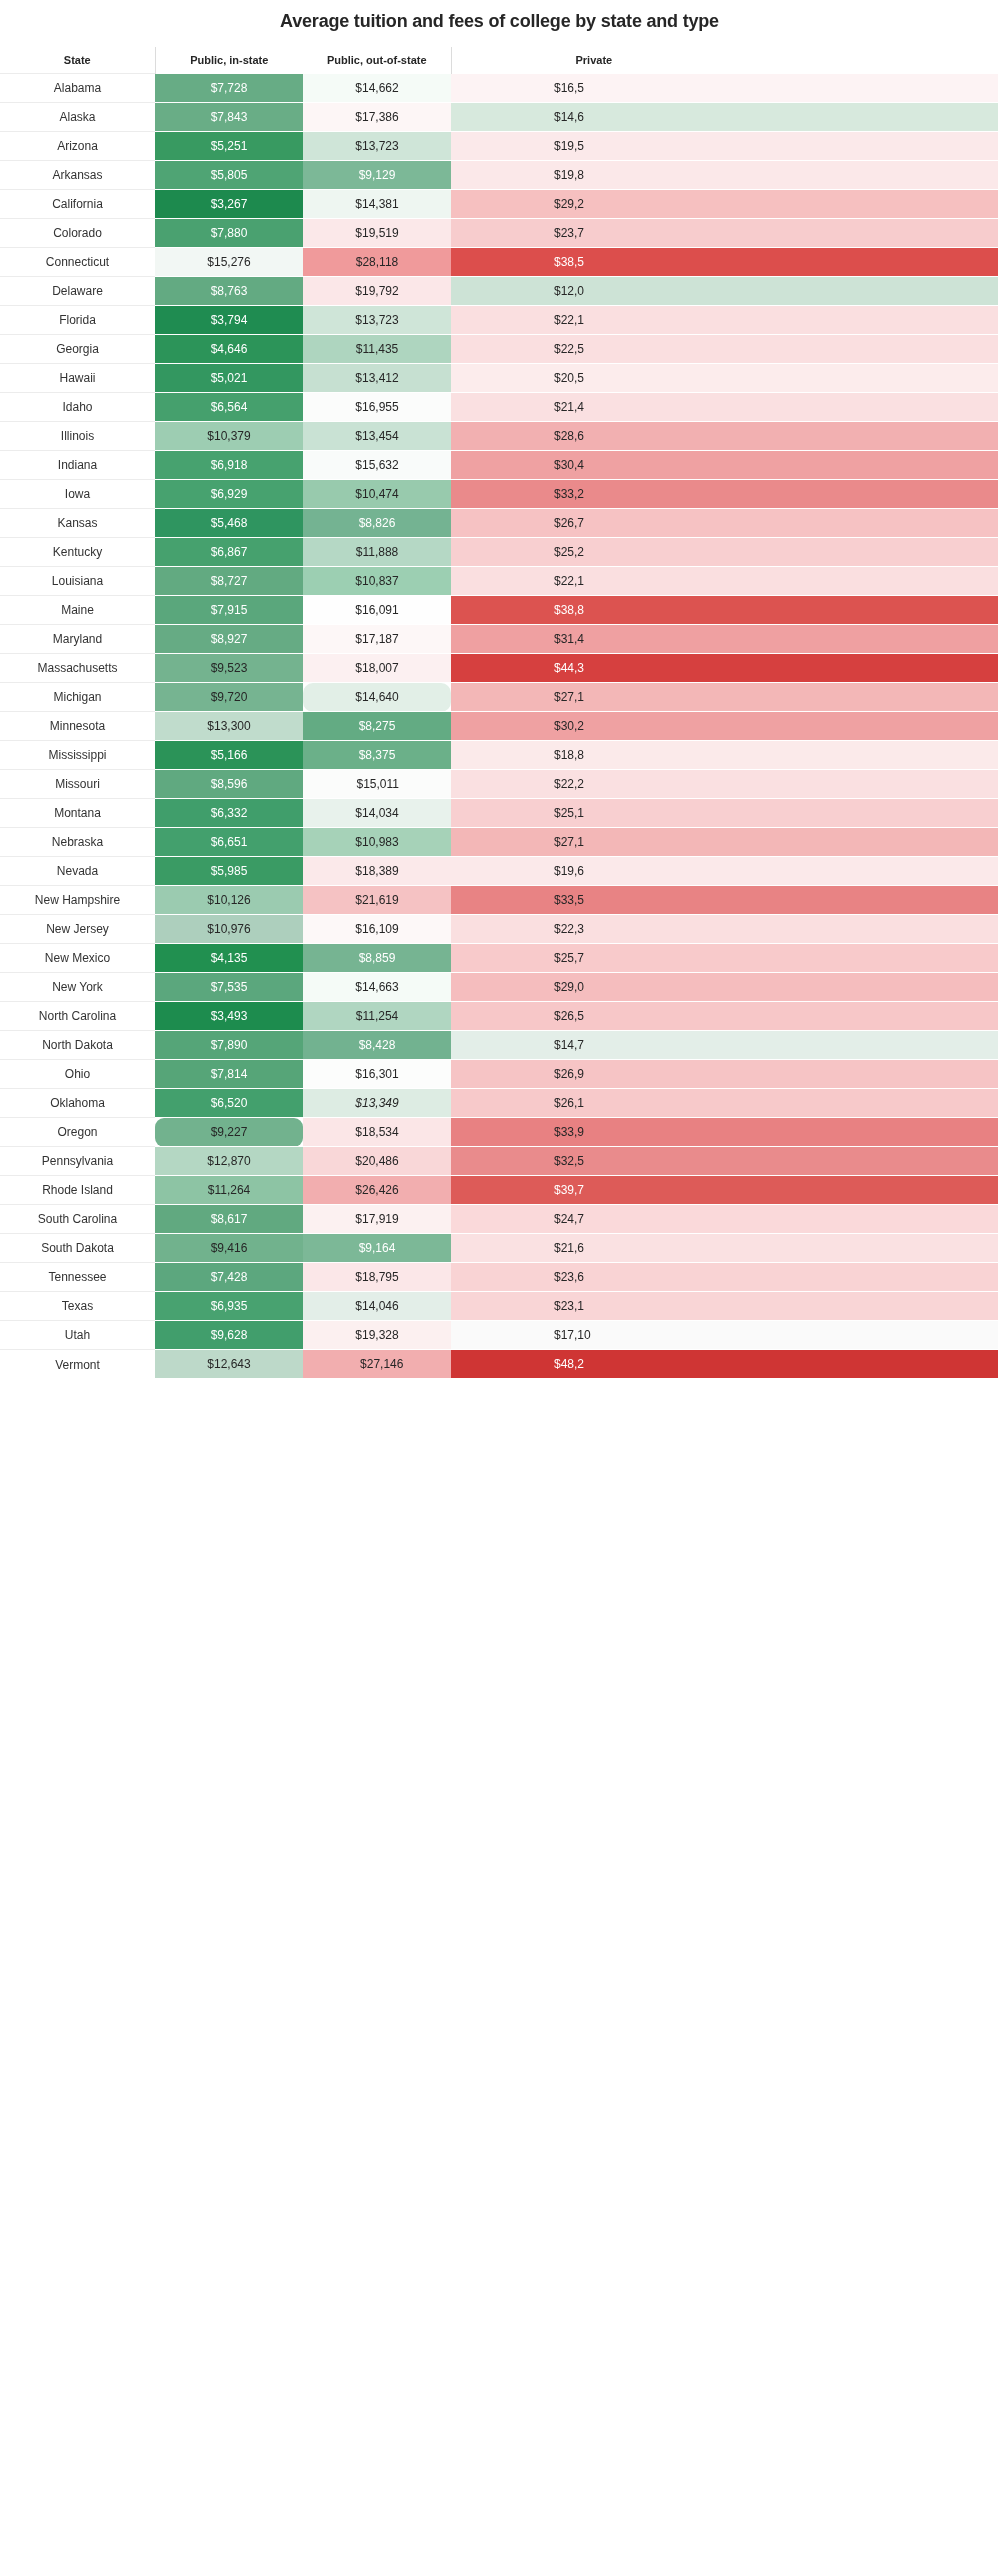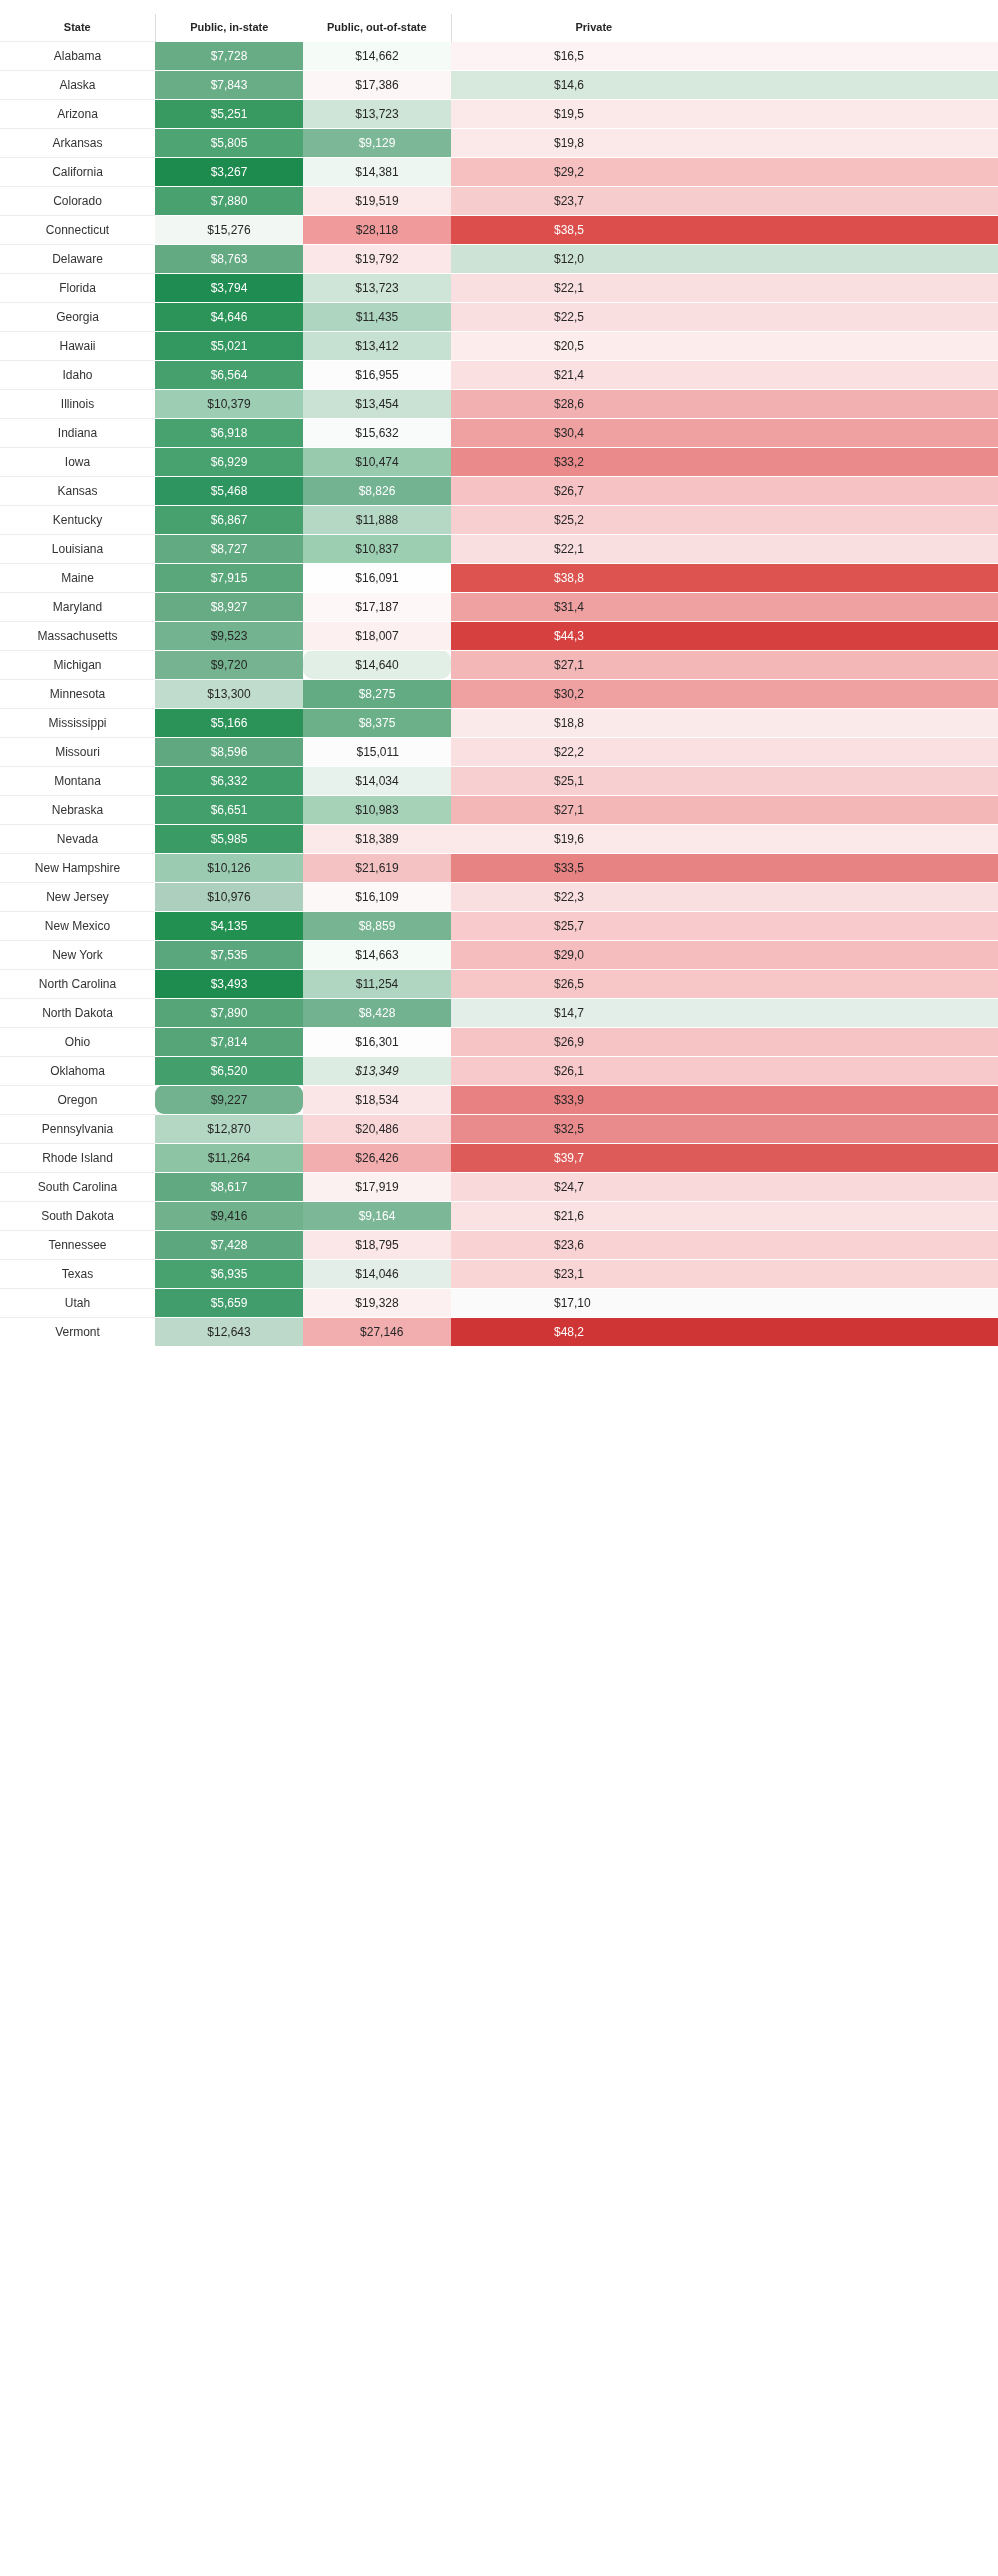--- a/index.html
+++ b/index.html
@@ -78,20 +78,21 @@
   td.num, td.priv {
     border-top: 1.3px solid #ffffff;
     border-bottom: 1.3px solid #ffffff;
   }
 </style>
 </head>
 <body>
 
 <div id="page">
 
+  <div class="title">Average tuition and fees of college by state and type</div>
 
   <table class="heatmap">
     <colgroup>
       <col class="c-state">
         <col class="c-pin">
         <col class="c-pout">
         <col class="c-priv">
     </colgroup>
     <thead>
       <tr>
@@ -355,21 +356,21 @@
           <td class="priv" style="background-color: rgb(249, 211, 212); color: rgb(38, 38, 38);">$23,6</td>
         </tr>
         <tr>
           <td class="state-cell">Texas</td>
           <td class="num" style="background-color: rgb(72, 162, 112); color: rgb(255, 255, 255);">$6,935</td>
           <td class="num" style="background-color: rgb(227, 238, 232); color: rgb(38, 38, 38);">$14,046</td>
           <td class="priv" style="background-color: rgb(249, 213, 214); color: rgb(38, 38, 38);">$23,1</td>
         </tr>
         <tr>
           <td class="state-cell">Utah</td>
-          <td class="num" style="background-color: rgb(65, 158, 108); color: rgb(255, 255, 255);">$5,659</td>
+          <td class="num" style="background-color: rgb(65, 158, 108); color: rgb(255, 255, 255);">$9,628</td>
           <td class="num" style="background-color: rgb(252, 240, 240); color: rgb(38, 38, 38);">$19,328</td>
           <td class="priv" style="background-color: rgb(250, 250, 250); color: rgb(38, 38, 38);">$17,10</td>
         </tr>
         <tr>
           <td class="state-cell">Vermont</td>
           <td class="num" style="background-color: rgb(189, 217, 201); color: rgb(38, 38, 38);">$12,643</td>
           <td class="num" style="background-color: rgb(242, 174, 175); color: rgb(38, 38, 38); padding-left: 20px;">$27,146</td>
           <td class="priv" style="background-color: rgb(207, 53, 52); color: rgb(255, 255, 255);">$48,2</td>
         </tr>
       </tbody>

